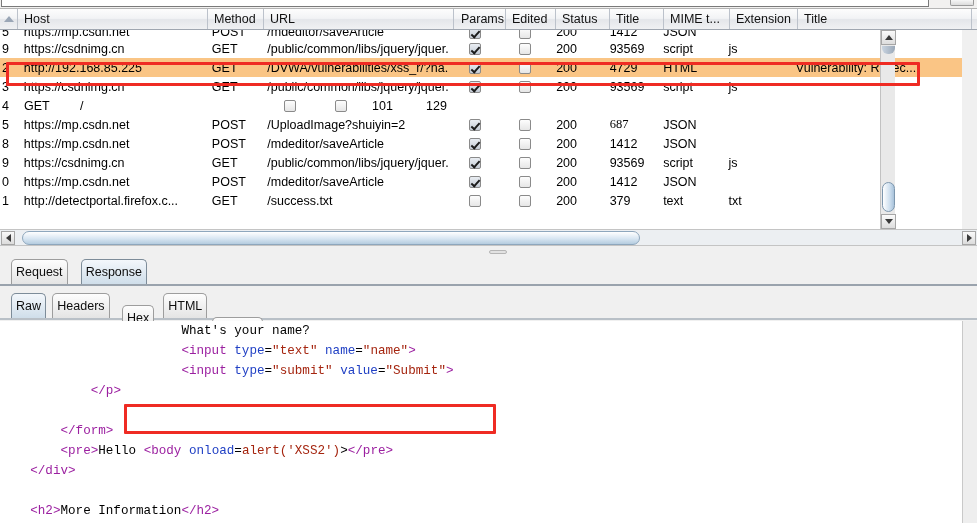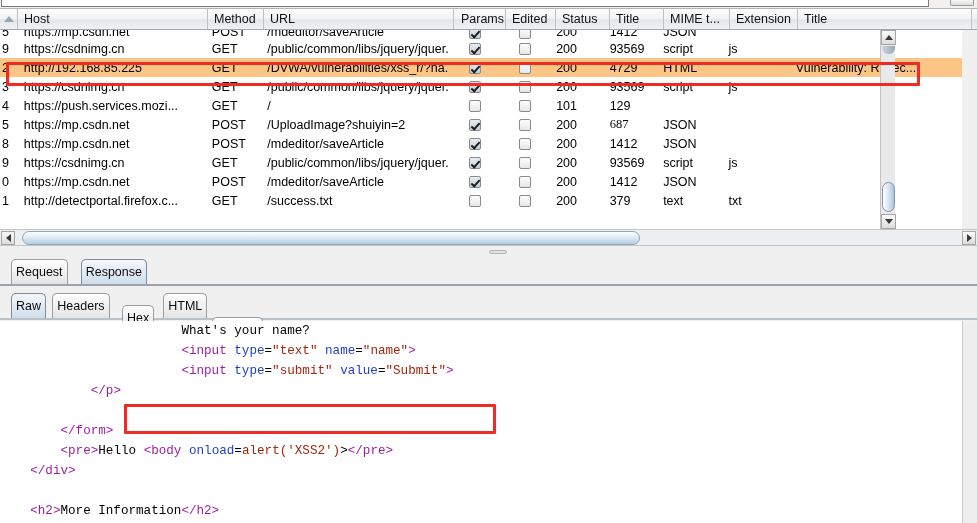--- a/index.html
+++ b/index.html
@@ -270,21 +270,20 @@
             <div class="chk"></div>
           </div>
           <div class="cell" style="width: 54px;">200</div>
           <div class="cell" style="width: 54px;">93569</div>
           <div class="cell" style="width: 66px;">script</div>
           <div class="cell" style="width: 68px;">js</div>
           <div class="cell" style="width: 174px;"></div>
         </div>
         <div class="row alt">
           <div class="cell idx" style="width: 18px;">4</div>
-          <div class="cell" style="width: 190px;">https://push.services.mozi...</div>
           <div class="cell" style="width: 56px;">GET</div>
           <div class="cell" style="width: 190px;">/</div>
           <div class="cell center" style="width: 52px;">
             <div class="chk"></div>
           </div>
           <div class="cell center" style="width: 50px;">
             <div class="chk"></div>
           </div>
           <div class="cell" style="width: 54px;">101</div>
           <div class="cell" style="width: 54px;">129</div>

